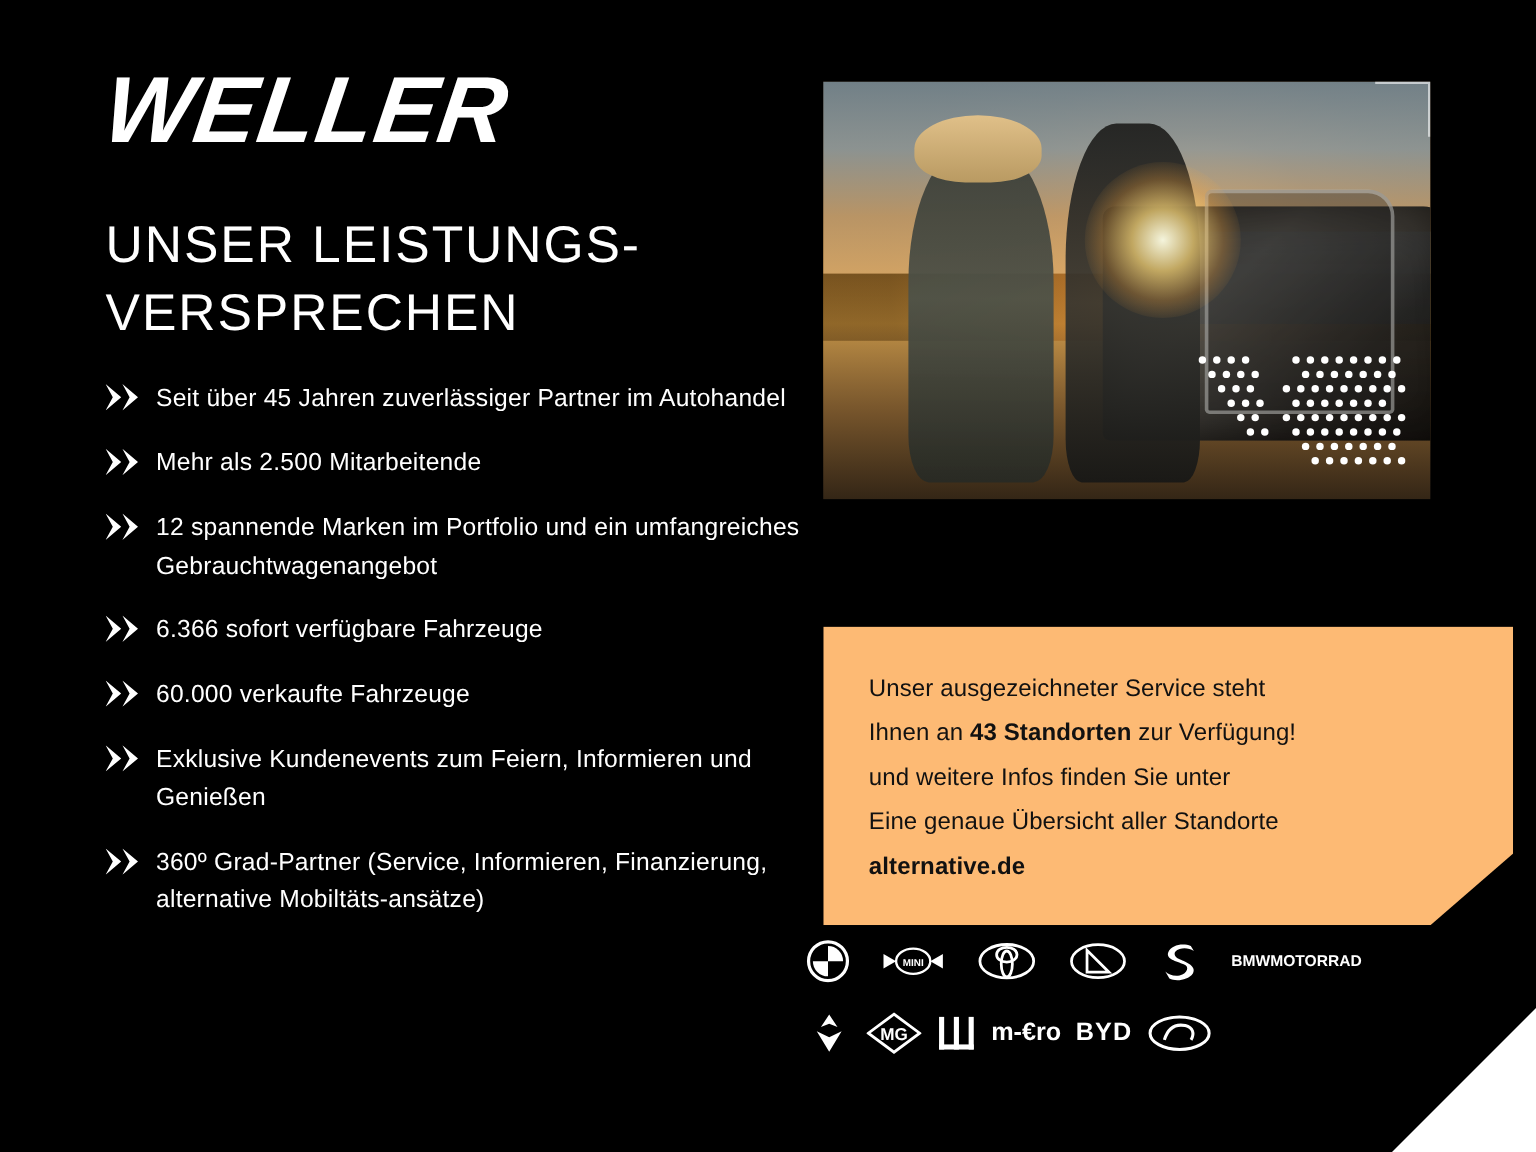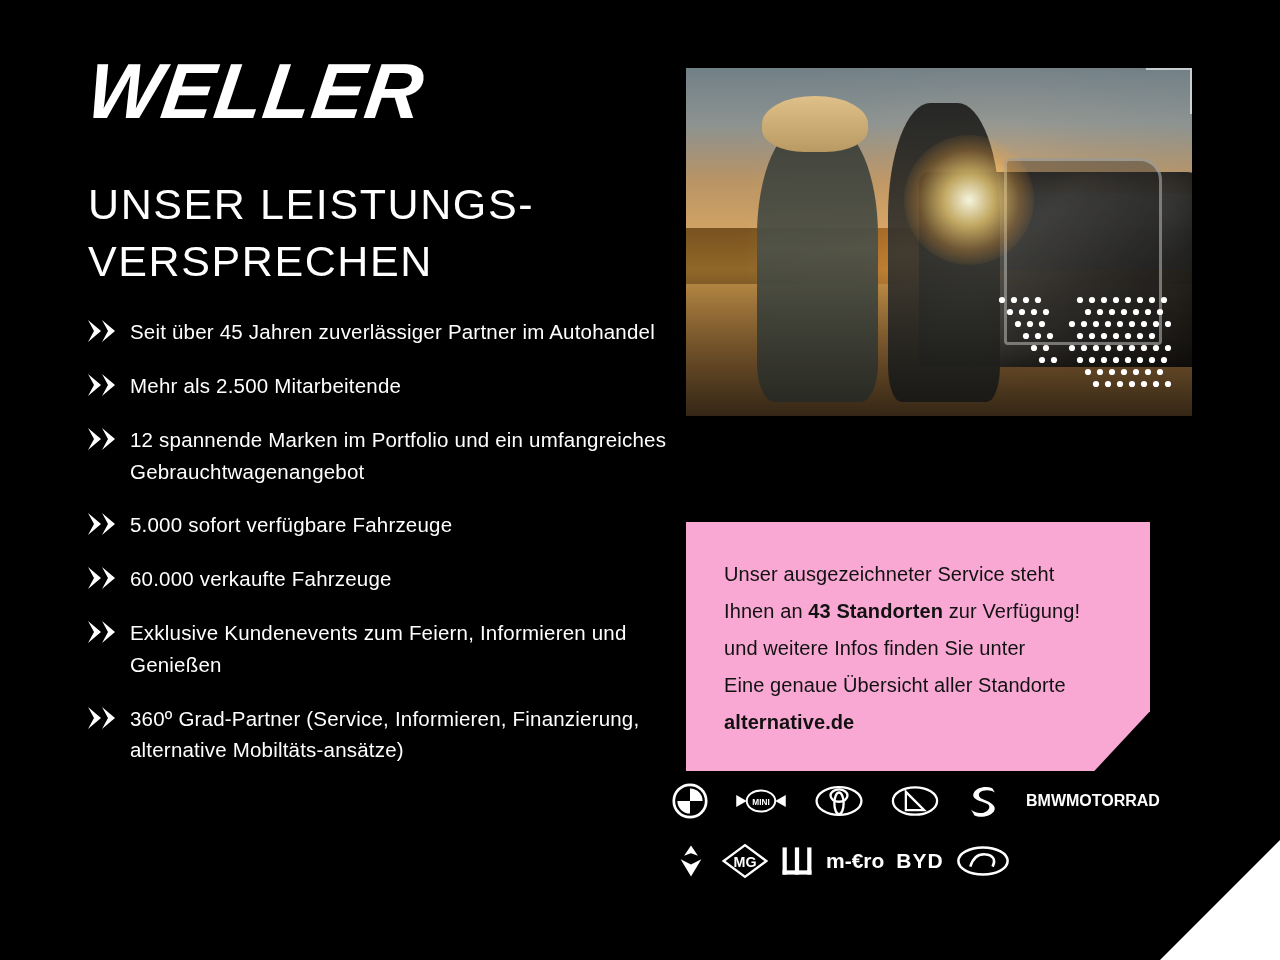--- a/index.html
+++ b/index.html
@@ -177,22 +177,22 @@
     right: 8px;
     bottom: 6px;
     width: 200px;
     height: 120px;
   }
 
   
   .service-box {
     position: relative;
     margin-top: 106px;
-    width: 464px;
-    background: #f9a8d4;
+    width: 575px;
+    background: #fdba74;
     color: #111111;
     padding: 34px 34px 30px 38px;
     box-sizing: border-box;
     clip-path: polygon(0 0, 100% 0, 100% 76%, 88% 100%, 0 100%);
   }
   .service-box p {
     margin: 0;
     font-size: 20px;
     line-height: 1.85;
     letter-spacing: .1px;
@@ -217,21 +217,21 @@
   }
   .brand-row.row2 { gap: 12px; }
   .brand {
     color: #ffffff;
     display: flex;
     align-items: center;
     justify-content: center;
     height: 38px;
   }
   .bmw-moto {
-    font-size: 16px;
+    font-size: 13px;
     line-height: 1.05;
     text-align: center;
     font-weight: 700;
   }
   .micro-word { font-size: 21px; font-weight: 700; }
   .byd-word { font-size: 21px; font-weight: 700; letter-spacing: 1px; }
 
   
   .corner-wedge {
     position: absolute;
@@ -286,21 +286,21 @@
         <span class="bullet-text">12 spannende Marken im Portfolio und ein umfangreiches Gebrauchtwagenangebot</span>
       </li>
 
       <li class="bullet">
         <span class="chev">
           <svg width="42" height="22" viewBox="0 0 42 22" aria-hidden="true">
             <polygon points="0,0 13,11 0,22 6,11" fill="#ffffff"></polygon>
             <polygon points="14,0 27,11 14,22 20,11" fill="#ffffff"></polygon>
           </svg>
         </span>
-        <span class="bullet-text">5.000 sofort verfügbare Fahrzeuge</span>
+        <span class="bullet-text">6.366 sofort verfügbare Fahrzeuge</span>
       </li>
 
       <li class="bullet">
         <span class="chev">
           <svg width="42" height="22" viewBox="0 0 42 22" aria-hidden="true">
             <polygon points="0,0 13,11 0,22 6,11" fill="#ffffff"></polygon>
             <polygon points="14,0 27,11 14,22 20,11" fill="#ffffff"></polygon>
           </svg>
         </span>
         <span class="bullet-text">60.000 verkaufte Fahrzeuge</span>

